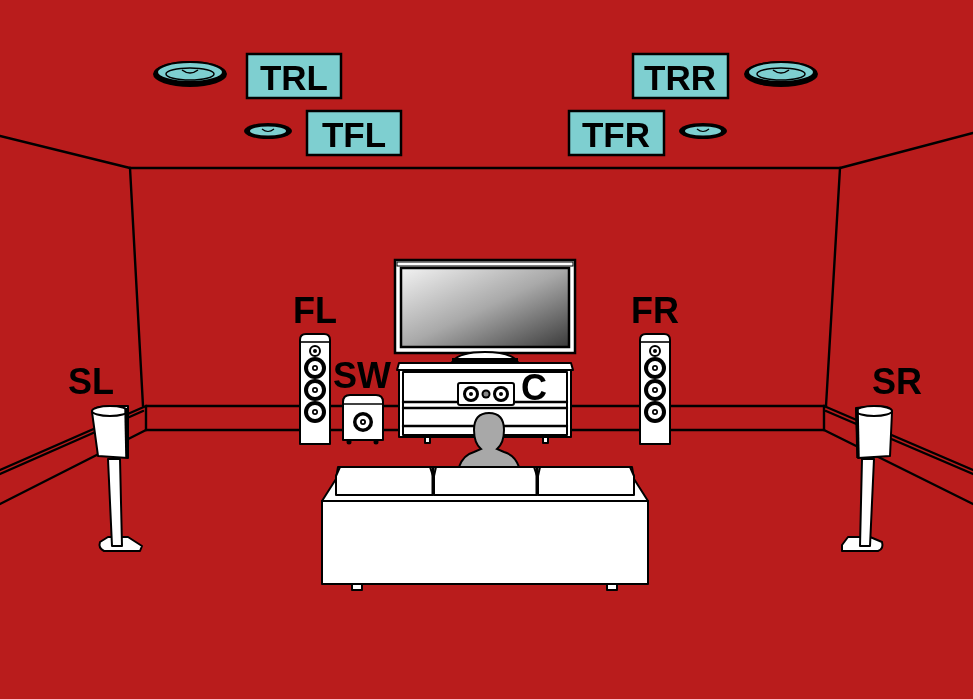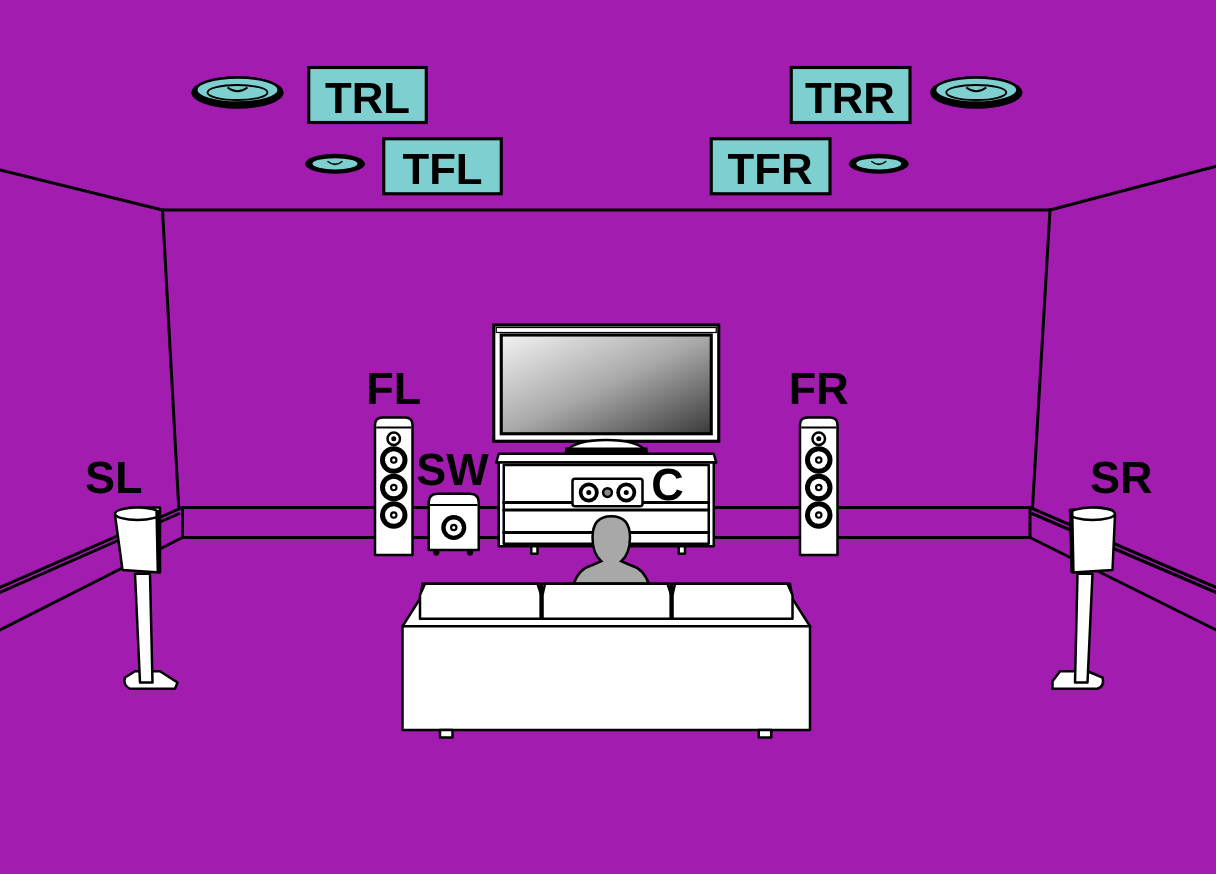--- a/index.html
+++ b/index.html
@@ -1,16 +1,16 @@
 <!DOCTYPE html>
 <html><head>
 <meta charset="utf-8">
 <style>
   html, body { margin: 0; padding: 0; background: #ffffff; }
-  #stage { position: relative; width: 973px; height: 699px; overflow: hidden; background: #a21caf; }
+  #stage { position: relative; width: 973px; height: 699px; overflow: hidden; background: #b91c1c; }
   svg { position: absolute; left: 0; top: 0; }
   .lbl { font-family: "Liberation Sans", sans-serif; font-weight: bold; fill: #000; }
   .ln { stroke: #000; stroke-width: 2.4; fill: none; stroke-linecap: round; stroke-linejoin: round; }
   .thin { stroke: #000; stroke-width: 1.6; fill: none; }
   .wf { stroke: #000; stroke-width: 2; fill: #fff; stroke-linejoin: round; }
 </style>
 </head>
 <body>
 
 <div id="stage">

